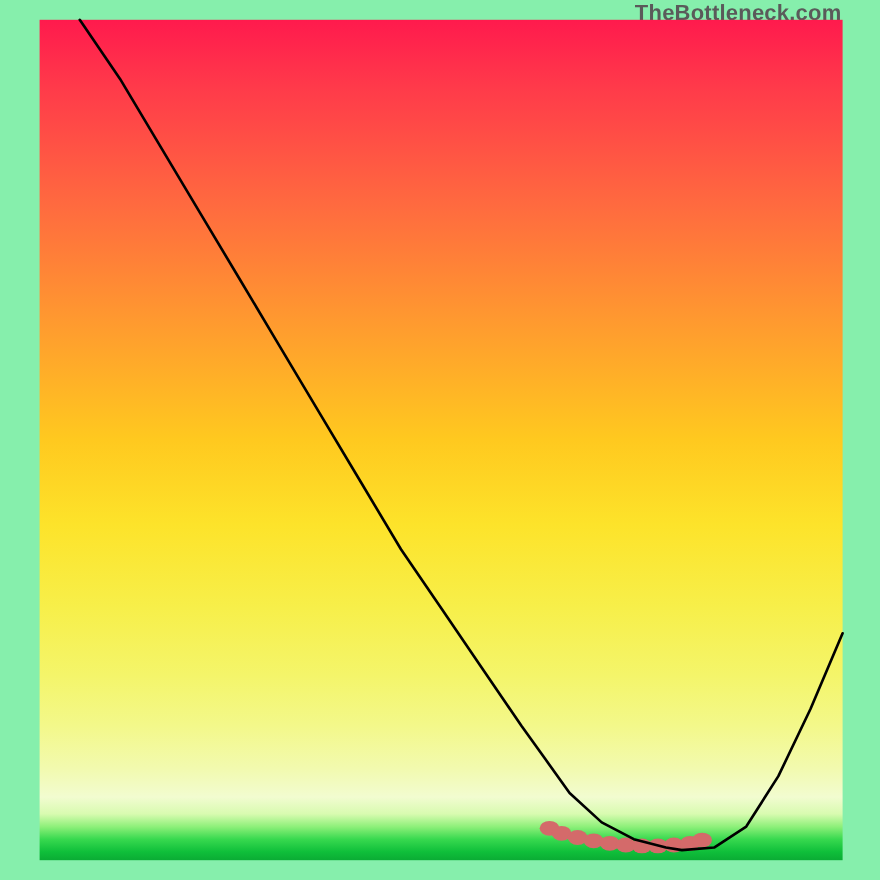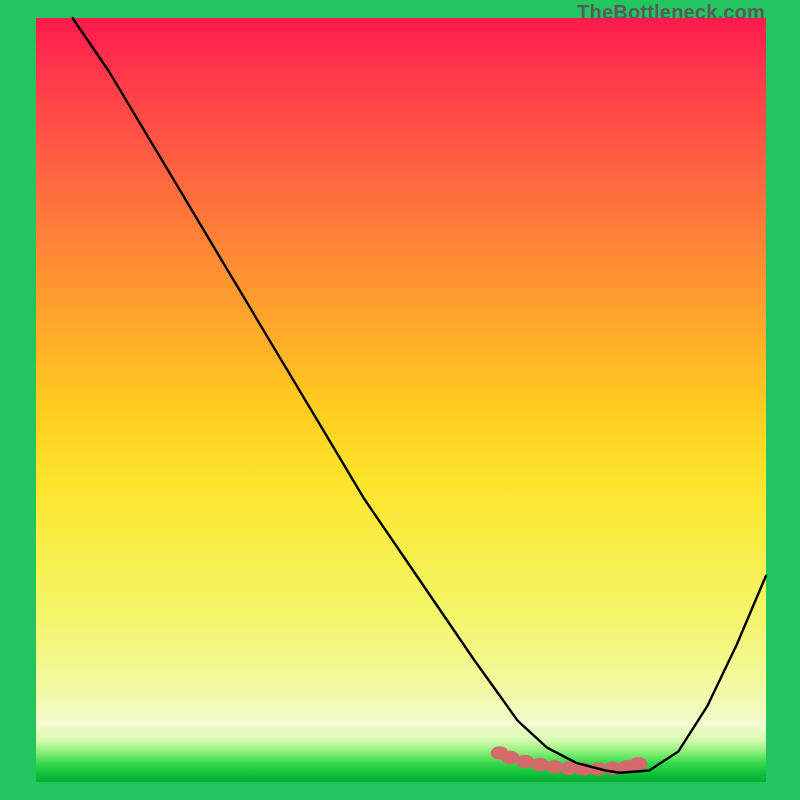--- a/index.html
+++ b/index.html
@@ -9,21 +9,21 @@
     height: 800px;
     background: #000;
     overflow: hidden;
   }
   .frame {
     position: absolute;
     left: 0;
     top: 0;
     width: 800px;
     height: 800px;
-    background: #22c55e;
+    background: #86efac;
   }
   .plot {
     position: absolute;
     left: 36px;
     top: 18px;
     width: 730px;
     height: 764px;
     background: linear-gradient(to bottom,
       #ff1a4d 0%,
       #ff3a4a 8%,

